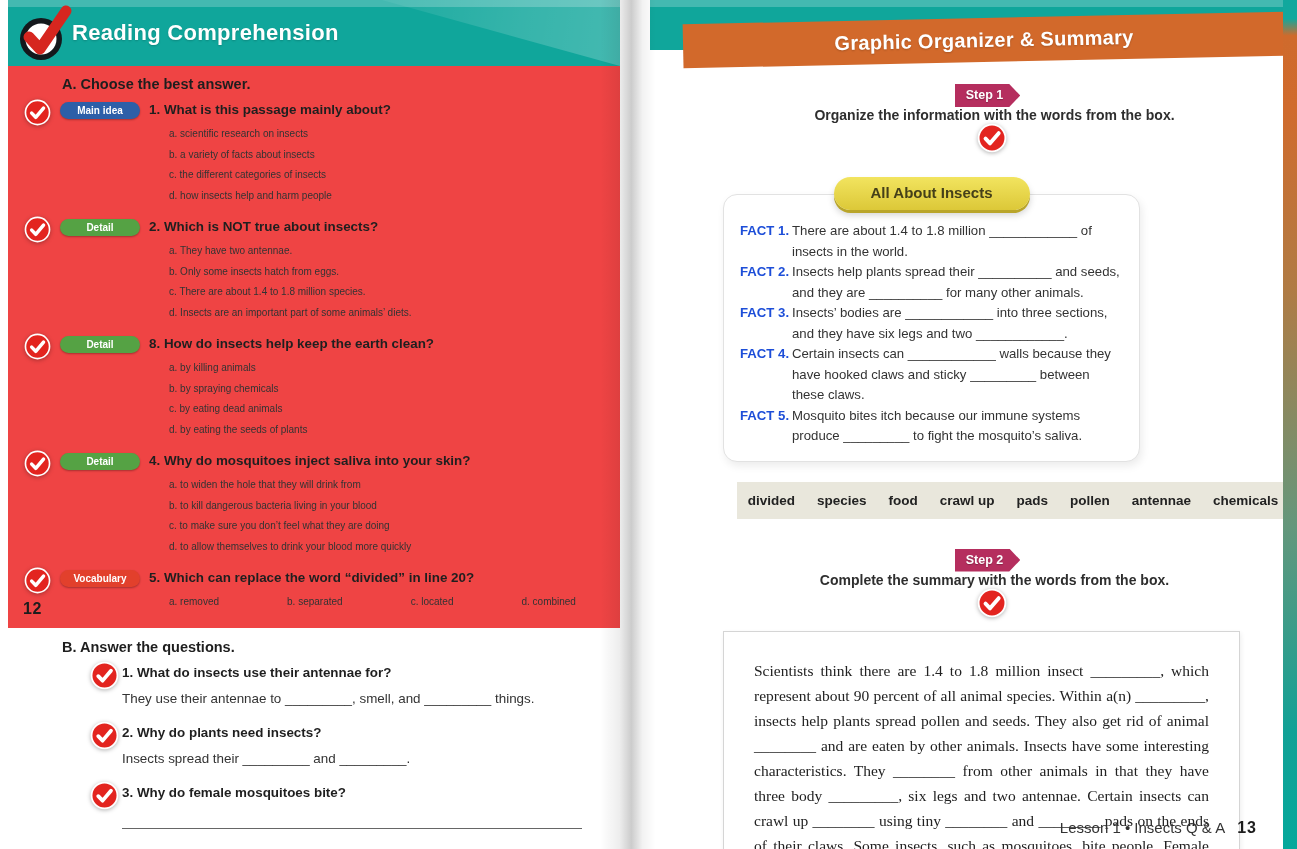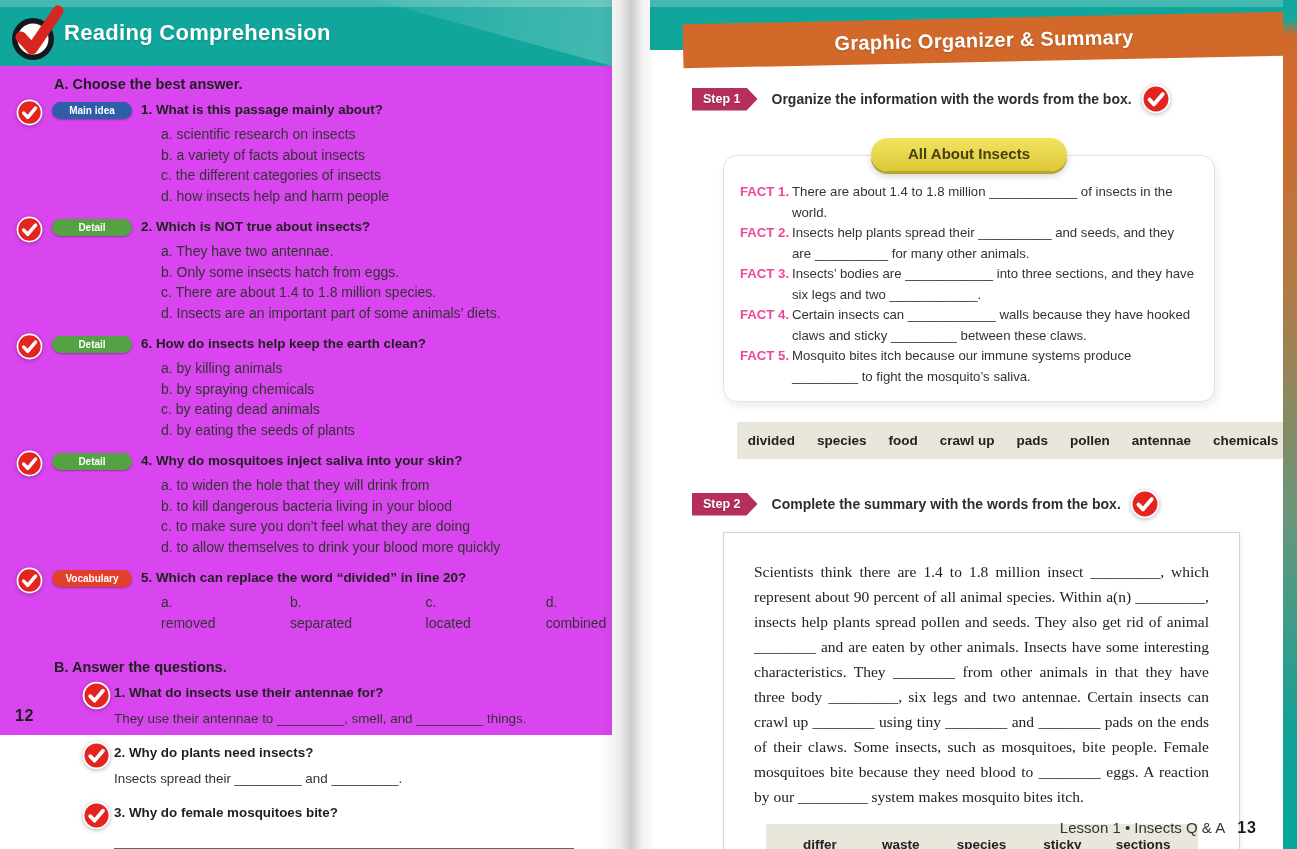--- a/index.html
+++ b/index.html
@@ -1,21 +1,21 @@
 <!DOCTYPE html>
 <html><head>
 <meta charset="utf-8">
 <style>
   html,body{margin:0;padding:0;}
   body{
     width:1297px;height:849px;position:relative;overflow:hidden;
     font-family:"Liberation Sans", sans-serif;background:#ffffff;
   }
   
-  .page-left{position:absolute;left:0;top:0;width:612px;height:735px;background:#d946ef;}
+  .page-left{position:absolute;left:8px;top:0;width:612px;height:628px;background:#ef4444;}
   .page-right{position:absolute;left:650px;top:0;width:633px;height:849px;background:#ffffff;}
   .gutter{position:absolute;left:600px;top:0;width:56px;height:849px;z-index:6;pointer-events:none;
     background:linear-gradient(90deg,rgba(0,0,0,0) 0%,rgba(0,0,0,.07) 35%,rgba(0,0,0,.20) 56%,rgba(0,0,0,.05) 76%,rgba(0,0,0,0) 100%);}
   .edge-strip{position:absolute;left:1283px;top:0;width:14px;height:849px;z-index:5;
     background:linear-gradient(180deg,#10a89d 0%,#12a89d 2.2%,#cf6a2c 4.2%,#d06b2d 13%,#b07b44 34%,#64977c 62%,#12a196 86%,#05a89b 100%);}
 
   
   .band-left{position:absolute;left:0;top:0;width:612px;height:66px;background:#10a69b;}
   .band-left::before{content:"";position:absolute;left:0;top:0;width:100%;height:7px;background:rgba(255,255,255,.22);}
   .band-left::after{content:"";position:absolute;right:0;top:0;width:340px;height:66px;
@@ -41,46 +41,46 @@
   .qa{display:flex;align-items:flex-start;margin:0 0 11px 16px;}
   .qa .chk{flex:0 0 30px;margin-top:-1px;}
   .qbadge{flex:0 0 76px;margin:2px 9px 0 6px;text-align:center;border-radius:9px;color:#fff;
     font-size:10px;font-weight:bold;padding:3px 2px;box-shadow:0 1px 2px rgba(0,0,0,.3);}
   .badge-blue{background:#2d5fa8;}
   .badge-green{background:#55a244;}
   .badge-red{background:#e2402c;border-radius:10px;}
   .qbody{flex:1;}
   .qtext{font-weight:bold;font-size:13.4px;color:#1f1f1f;line-height:19px;margin-bottom:5px;}
   .opts{margin-left:20px;}
-  .opt{font-size:14px;color:#333;line-height:20.5px;}
+  .opt{font-size:10px;color:#333;line-height:20.5px;}
   .opts-inline{display:flex;gap:68px;margin-left:20px;}
   .secb{margin-top:26px;}
   .qb{display:flex;align-items:flex-start;margin:0 0 15px 82px;}
   .qb .chk{flex:0 0 32px;margin-top:-2px;}
   .qb-text{font-weight:bold;font-size:13.4px;color:#1f1f1f;line-height:19px;}
   .qb-ans{font-size:13.4px;color:#333;margin-top:7px;line-height:19px;}
   .ans-line{width:460px;border-bottom:1.3px solid #666;height:24px;margin-top:2px;}
   .pagenum-l{position:absolute;left:15px;bottom:10px;font-size:16px;font-weight:bold;color:#1d1d1d;letter-spacing:.5px;}
 
   
   .content-r{position:absolute;left:0;top:84px;width:633px;}
-  .step-row{display:flex;align-items:center;margin-left:42px;}
+  .step-row{display:flex;align-items:center;margin-left:42px;flex-direction:column;}
   .step-badge{background:#b52e5e;color:#fff;font-weight:bold;font-size:12.5px;padding:4px 17px 5px 11px;
     clip-path:polygon(0 0,calc(100% - 11px) 0,100% 50%,calc(100% - 11px) 100%,0 100%);
     text-shadow:0 1px 1px rgba(0,0,0,.25);}
   .step-instr{font-weight:bold;font-size:14px;color:#2e2e2e;margin-left:14px;}
   .step-row .chk{margin-left:9px;}
-  .organizer{position:relative;margin:24px 0 0 73px;width:492px;}
+  .organizer{position:relative;margin:24px 0 0 73px;width:417px;}
   .pill{position:relative;z-index:2;width:196px;margin:0 auto -16px auto;text-align:center;
     background:linear-gradient(180deg,#f2e45f,#dcc838);border-radius:20px;padding:7px 0 9px;
     font-weight:bold;font-size:15px;color:#454019;box-shadow:0 3px 0 #b9a52a,0 5px 7px rgba(0,0,0,.18);}
   .facts-box{background:#fff;border:1px solid #e2e2e2;border-radius:14px;
     box-shadow:2px 4px 8px rgba(0,0,0,.08);padding:26px 18px 14px 16px;}
   .fact{display:flex;font-size:13.2px;line-height:20.5px;color:#333;}
-  .fact-label{flex:0 0 52px;font-weight:bold;color:#ec4899;}
+  .fact-label{flex:0 0 52px;font-weight:bold;color:#1d4ed8;}
   .fact-text{flex:1;}
   .wordbox1{margin:20px 0 0 87px;width:552px;background:#e9e7dc;padding:11px 4px;
     display:flex;justify-content:center;box-sizing:border-box;}
   .w1{font-weight:bold;font-size:13.5px;color:#222;padding:0 11px;white-space:nowrap;}
   .step-row.second{margin-top:30px;}
   .summary-box{margin:13px 0 0 73px;width:517px;box-sizing:border-box;border:1px solid #d5d5d5;
     background:#fff;box-shadow:1px 2px 5px rgba(0,0,0,.07);padding:26px 30px 18px;}
   .summary-text{font-family:"Liberation Serif", serif;font-size:15.5px;line-height:25px;color:#222;
     text-align:justify;}
   .wordbox2{margin:15px auto 0;width:432px;background:#e9e7dc;padding:10px 14px;box-sizing:border-box;}
@@ -141,21 +141,21 @@
       </div>
     </div>
 
     <div class="qa">
       <span class="chk"><svg width="27" height="27" viewBox="0 0 26 26">
             <circle cx="13" cy="13" r="11.6" fill="#e3241f" stroke="#ffffff" stroke-width="1.6"></circle>
             <path d="M7.4 13.6 L11.3 17.6 L18.8 8.8" fill="none" stroke="#fff" stroke-width="3.4" stroke-linecap="round" stroke-linejoin="round"></path>
           </svg></span>
       <span class="qbadge badge-green">Detail</span>
       <div class="qbody">
-        <div class="qtext">6. How do insects help keep the earth clean?</div>
+        <div class="qtext">8. How do insects help keep the earth clean?</div>
         <div class="opts">
           <div class="opt">a. by killing animals</div>
           <div class="opt">b. by spraying chemicals</div>
           <div class="opt">c. by eating dead animals</div>
           <div class="opt">d. by eating the seeds of plants</div>
         </div>
       </div>
     </div>
 
     <div class="qa">

